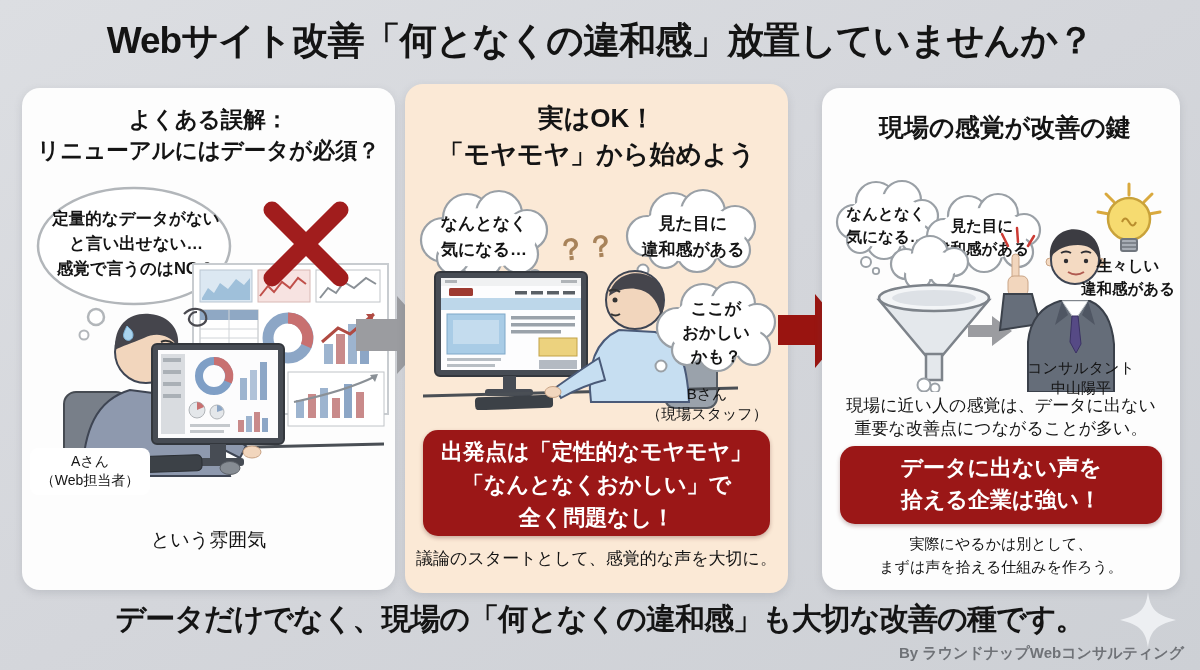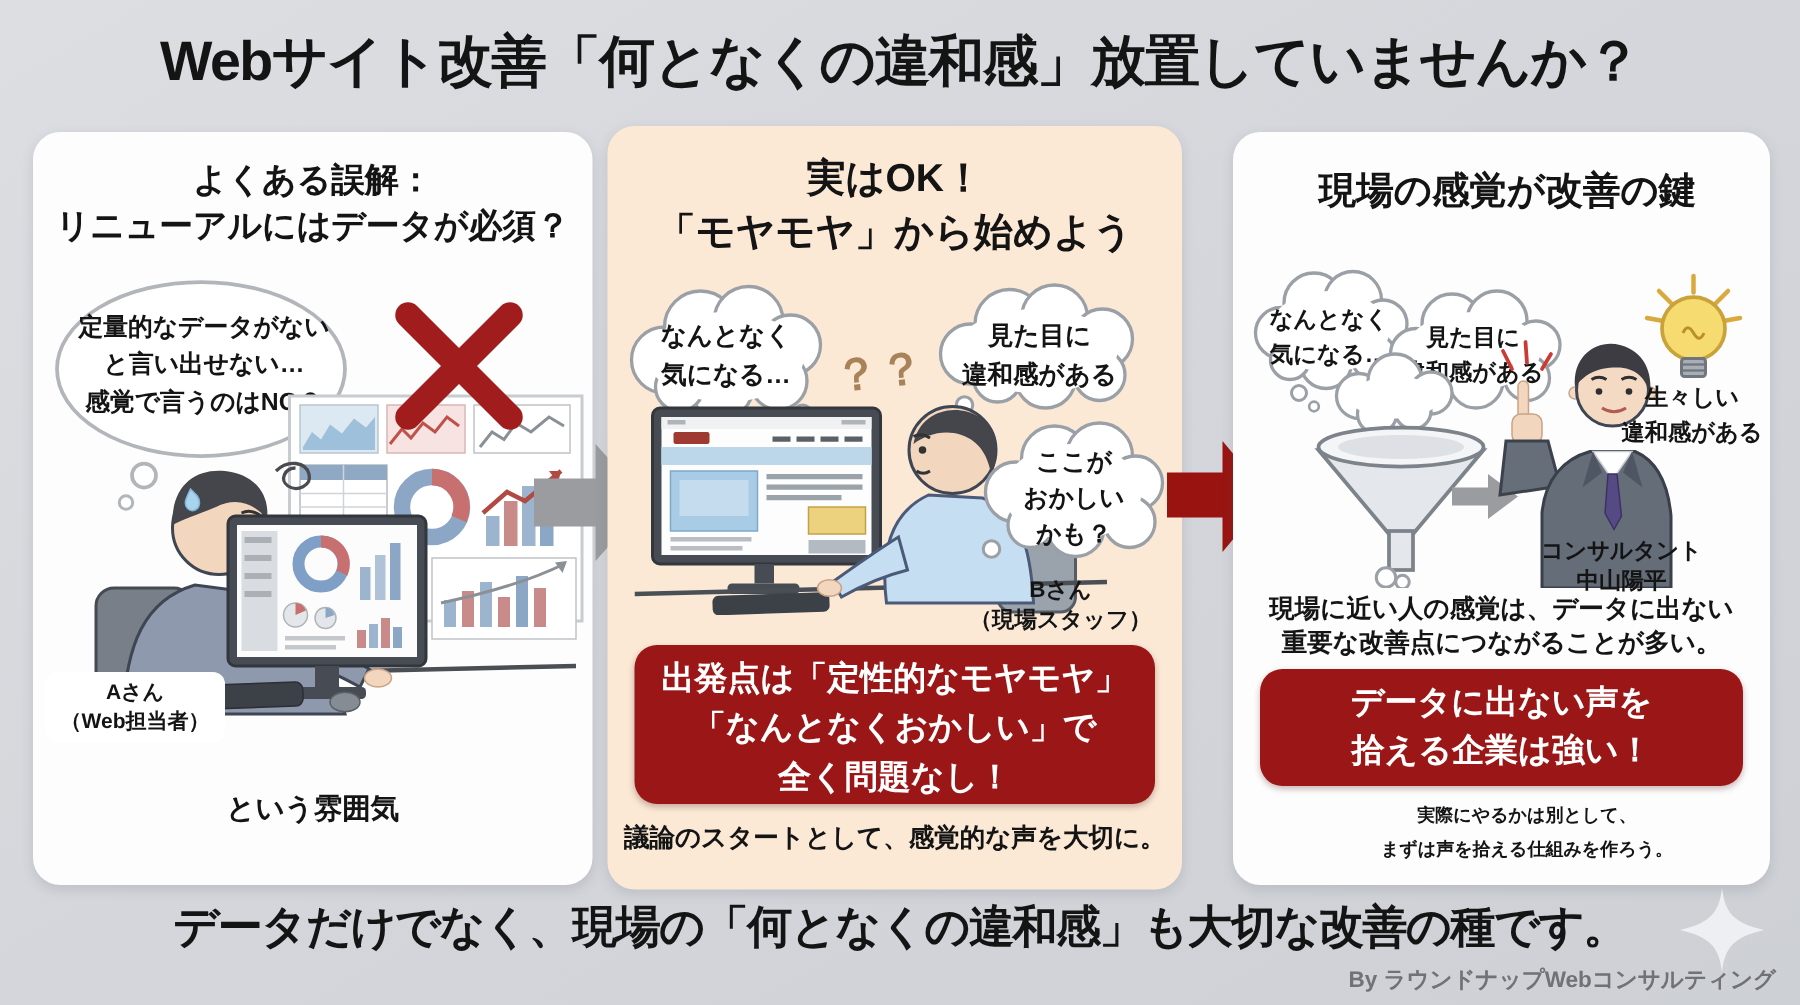--- a/index.html
+++ b/index.html
@@ -3,21 +3,21 @@
 <meta charset="utf-8">
 <style>
   html,body{margin:0;padding:0;background:#c9ccd1;}
   #stage{position:relative;width:1200px;height:670px;overflow:hidden;
          background:linear-gradient(150deg,#dcdee2 0%,#d4d6db 50%,#cdd0d5 100%);
          font-family:"Liberation Sans","DejaVu Sans",sans-serif;color:#141414;}
   .abs{position:absolute;}
   .panel{position:absolute;border-radius:18px;box-shadow:0 3px 8px rgba(90,95,105,.18);}
   .txt{position:absolute;text-align:center;color:#141414;}
   .line{display:block;}
-  .w8{font-weight:700;}
+  .w8{font-weight:400;}
   .w9{font-weight:900;}
   
   .title{left:0;width:1200px;top:16px;font-size:37px;line-height:50px;letter-spacing:-1px;}
   .tagline{left:0;width:1200px;top:599px;font-size:30px;line-height:40px;letter-spacing:-1px;}
   .credit{left:0;width:1184px;top:644px;text-align:right;font-size:15px;color:#6f7277;font-weight:600;}
   
   .h-left{left:0;width:373px;top:16px;font-size:22.5px;line-height:31px;}
   .h-center{left:0;width:383px;top:16px;font-size:26px;line-height:36px;}
   .h-right{left:4px;width:358px;top:22px;font-size:25px;line-height:34px;}
   
@@ -31,21 +31,21 @@
   .qmarks{left:146px;top:144px;width:70px;font-size:30px;color:#a8835a;transform:rotate(-6deg);}
   
   .lab-a{left:8px;top:360px;width:120px;background:#fff;border-radius:8px;padding:4px 0 5px;
          font-size:14px;line-height:19px;}
   .lab-b{left:232px;top:300px;width:140px;font-size:15px;line-height:20px;}
   .lab-c{left:184px;top:270px;width:150px;font-size:15px;line-height:20px;}
   .hint{left:256px;top:166px;width:100px;font-size:15.5px;line-height:23px;}
   .cap-left{left:0;width:373px;top:438px;font-size:19px;line-height:28px;}
   .cap-center{left:0;width:383px;top:463px;font-size:17px;line-height:23px;}
   .body-right{left:0;width:358px;top:306px;font-size:17px;line-height:23px;}
-  .cap-right{left:17px;width:358px;top:444px;font-size:12px;line-height:23px;}
+  .cap-right{left:0;width:358px;top:444px;font-size:15px;line-height:23px;}
   
   .redbox{position:absolute;background:#9b1717;border-radius:15px;color:#fff;text-align:center;
           box-shadow:0 2px 4px rgba(80,20,20,.3);}
   .rb-c{left:18px;top:346px;width:347px;height:106px;font-size:22px;line-height:33px;padding-top:5px;box-sizing:border-box;}
   .rb-r{left:18px;top:358px;width:322px;height:78px;font-size:22px;line-height:32px;padding-top:6px;box-sizing:border-box;}
   .redbox .line{color:#fff;}
 </style>
 </head>
 <body>
 

